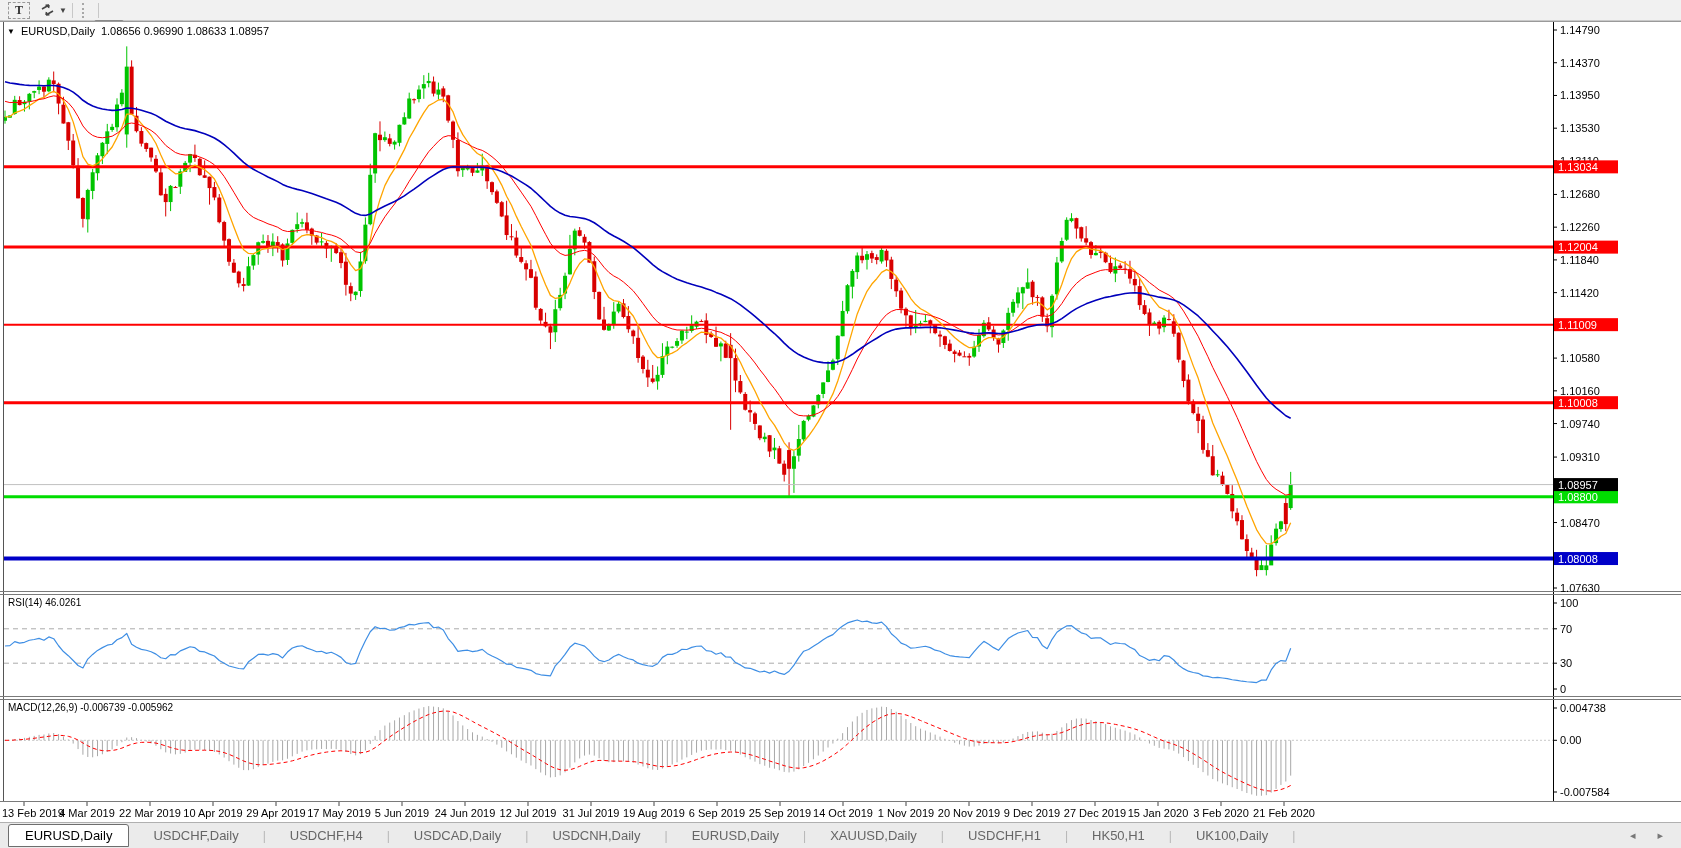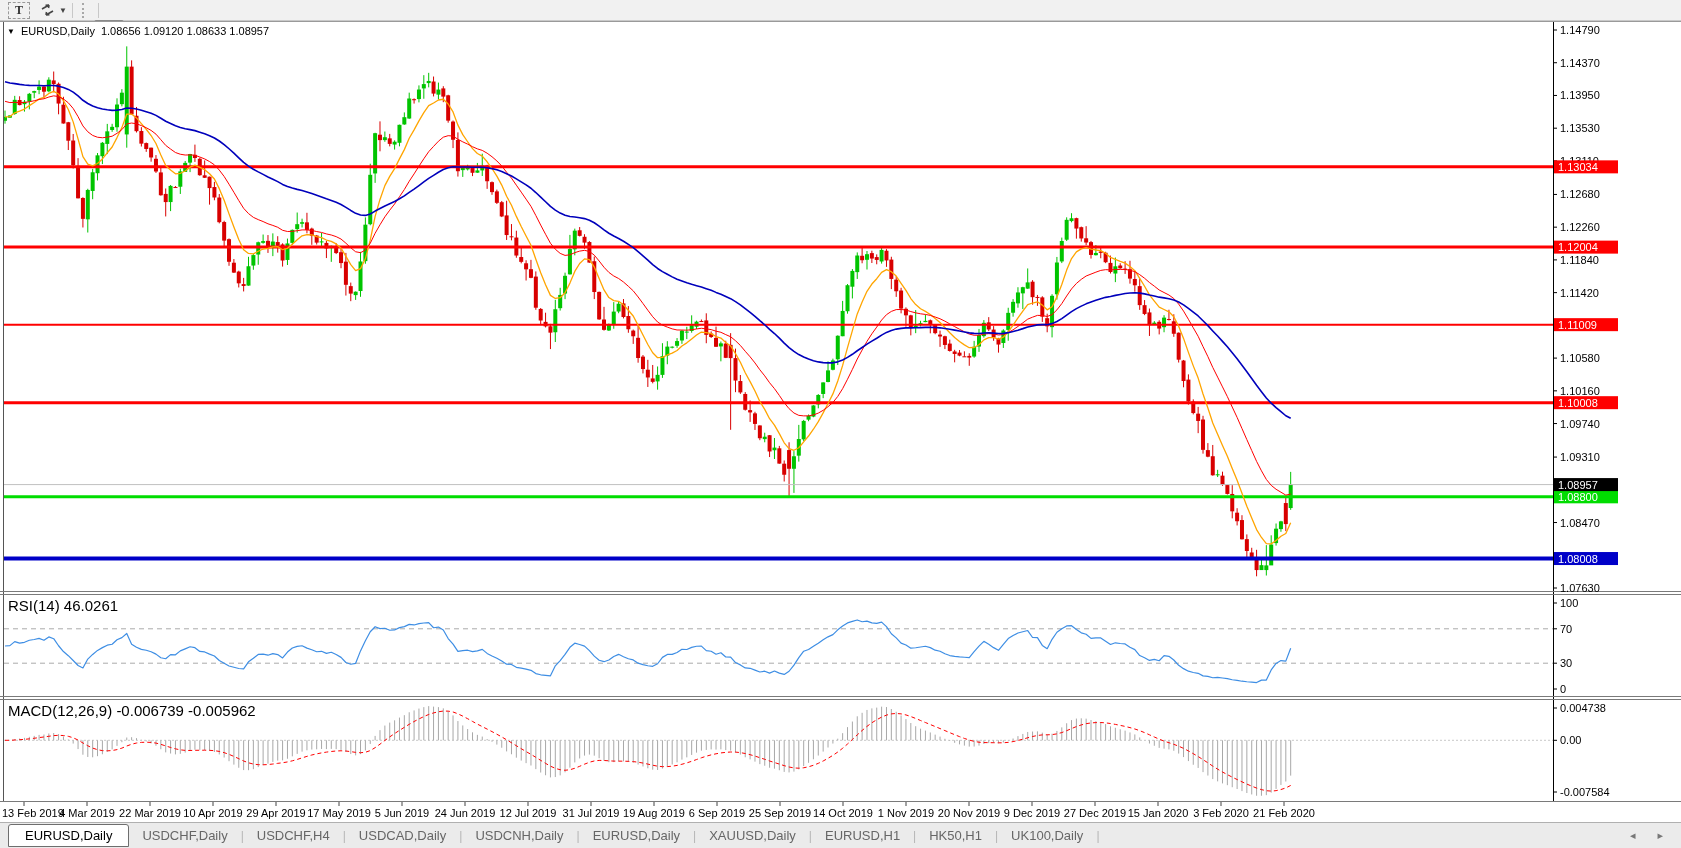--- a/index.html
+++ b/index.html
@@ -14,27 +14,27 @@
   .caret{font-size:8px;color:#444;margin-left:3px;cursor:pointer;}
   .vsep{width:1px;height:15px;background:#c8c8c8;margin:0 5px;}
   .grip{width:3px;height:15px;border-left:2px dotted #a8a8a8;margin:0 6px 0 4px;}
   .tfbtn{font-size:11px;font-weight:bold;color:#3c3c3c;background:transparent;border:1px solid transparent;
          padding:1px 7px;margin:0 1px;cursor:pointer;font-family:"Liberation Sans",sans-serif;}
   .tfbtn.active{background:#eeeeee;border:1px solid #8a8a8a;border-radius:2px;
                 box-shadow:inset 1px 1px 2px rgba(0,0,0,0.18);}
   #chart-title{position:absolute;top:25px;left:7px;font-size:11px;color:#000;z-index:5;
                display:flex;align-items:center;gap:6px;}
   #chart-title .tri{font-size:8px;color:#000;}
-  #rsi-label,#macd-label{position:absolute;left:8px;font-size:15px;color:#000;z-index:5;}
+  #rsi-label,#macd-label{position:absolute;left:8px;font-size:10px;color:#000;z-index:5;}
   #rsi-label{top:597px;}
   #macd-label{top:702px;}
   #chart-svg{position:absolute;top:21px;left:0;}
   #tabbar{position:absolute;left:0;top:822px;width:1681px;height:26px;background:#ebebeb;
           border-top:1px solid #b0b0b0;display:flex;align-items:center;box-sizing:border-box;}
-  .tab{font-size:13px;color:#666;padding:3px 13px;cursor:pointer;white-space:nowrap;}
+  .tab{font-size:13px;color:#666;padding:3px 24px;cursor:pointer;white-space:nowrap;}
   .tab.active{background:#ffffff;color:#000;border:1px solid #6e6e6e;border-radius:3px 3px 0 0;
               margin-left:8px;padding:3px 16px;}
   .tabsep{color:#b5b5b5;font-size:12px;}
   .tab-scroll{margin-right:14px;color:#777;font-size:11px;cursor:pointer;padding:0 4px;}
   #tab-scrolls{margin-left:auto;display:flex;}
 </style>
 </head>
 <body>
 
 <div id="toolbar">
@@ -49,21 +49,21 @@
   </div>
   <span class="caret">▼</span>
   <div class="vsep"></div>
   <div class="grip"></div>
   <div id="tf-group"><button class="tfbtn">M1</button><button class="tfbtn">M5</button><button class="tfbtn">M15</button><button class="tfbtn">M30</button><button class="tfbtn">H1</button><button class="tfbtn">H4</button><div class="vsep"></div><button class="tfbtn active">D1</button><button class="tfbtn">W1</button><button class="tfbtn">MN</button></div>
 </div>
 
 <div id="chart-title">
   <span class="tri">▼</span>
   <span>EURUSD,Daily</span>
-  <span>1.08656 1.09120 1.08633 1.08957</span>
+  <span>1.08656 0.96990 1.08633 1.08957</span>
 </div>
 
 <div id="rsi-label">
   <span>RSI(14)</span>
   <span>46.0261</span>
 </div>
 <div id="macd-label">
   <span>MACD(12,26,9)</span>
   <span>-0.006739 -0.005962</span>
 </div>
@@ -1021,21 +1021,21 @@
       <span class="tab">USDCHF,H4</span>
       <span class="tabsep">|</span>
       <span class="tab">USDCAD,Daily</span>
       <span class="tabsep">|</span>
       <span class="tab">USDCNH,Daily</span>
       <span class="tabsep">|</span>
       <span class="tab">EURUSD,Daily</span>
       <span class="tabsep">|</span>
       <span class="tab">XAUUSD,Daily</span>
       <span class="tabsep">|</span>
-      <span class="tab">EURUSD,H1</span>
+      <span class="tab">USDCHF,H1</span>
       <span class="tabsep">|</span>
       <span class="tab">HK50,H1</span>
       <span class="tabsep">|</span>
       <span class="tab">UK100,Daily</span>
       <span class="tabsep">|</span>
     </span>
   <span id="tab-scrolls">
     <span class="tab-scroll">◂</span>
     <span class="tab-scroll">▸</span>
   </span>

